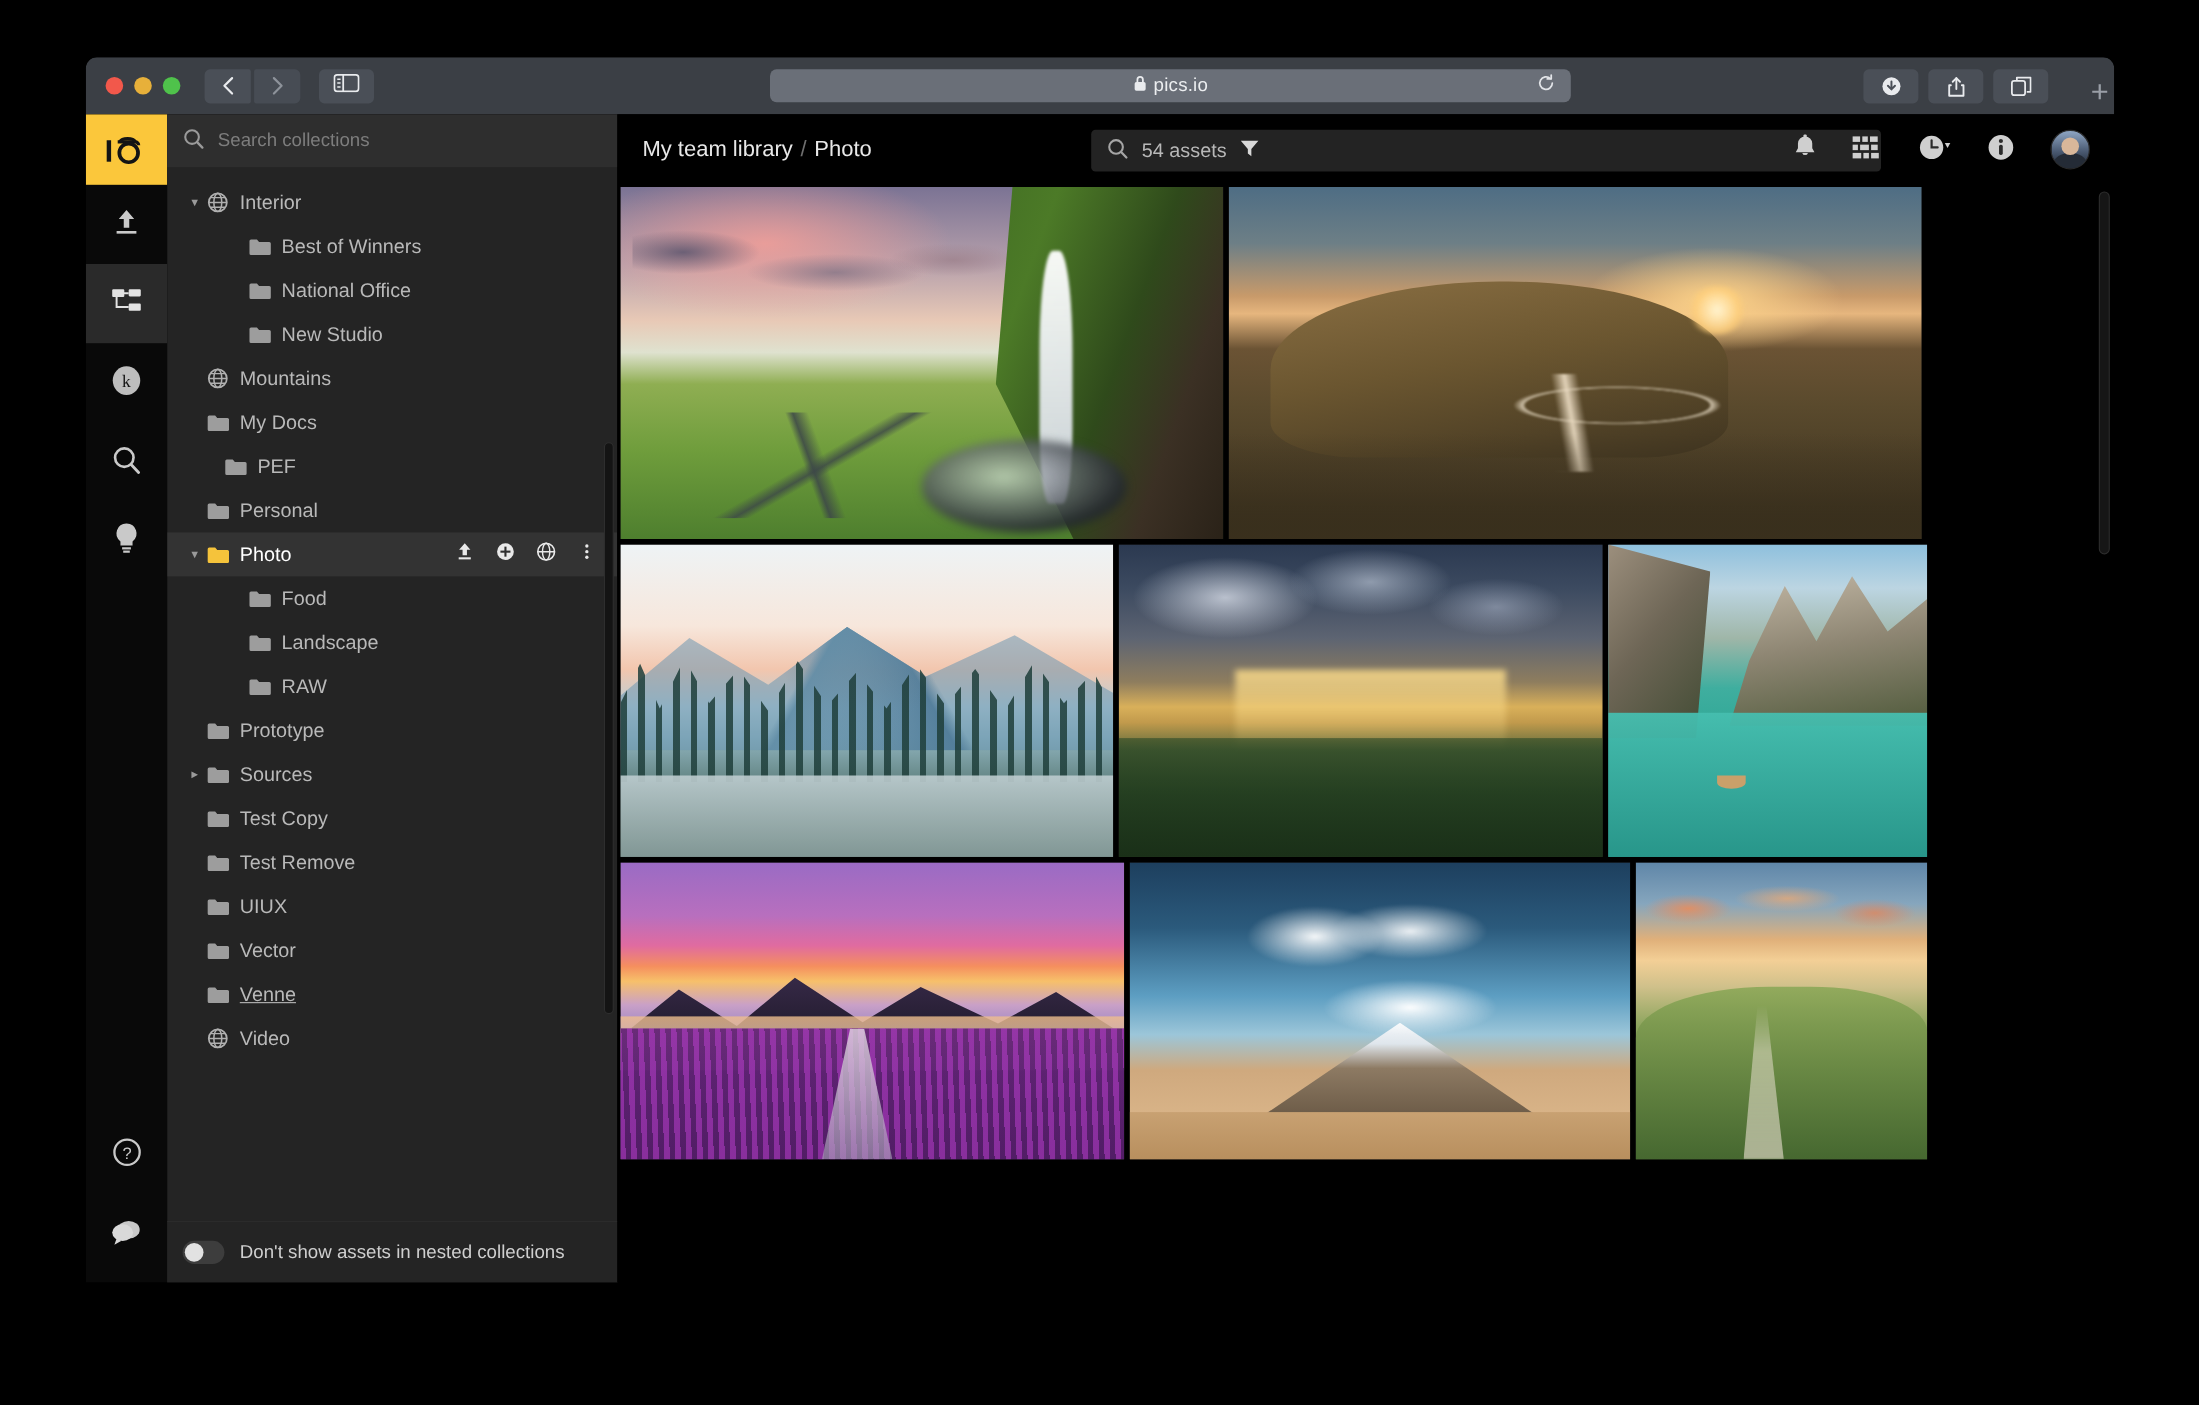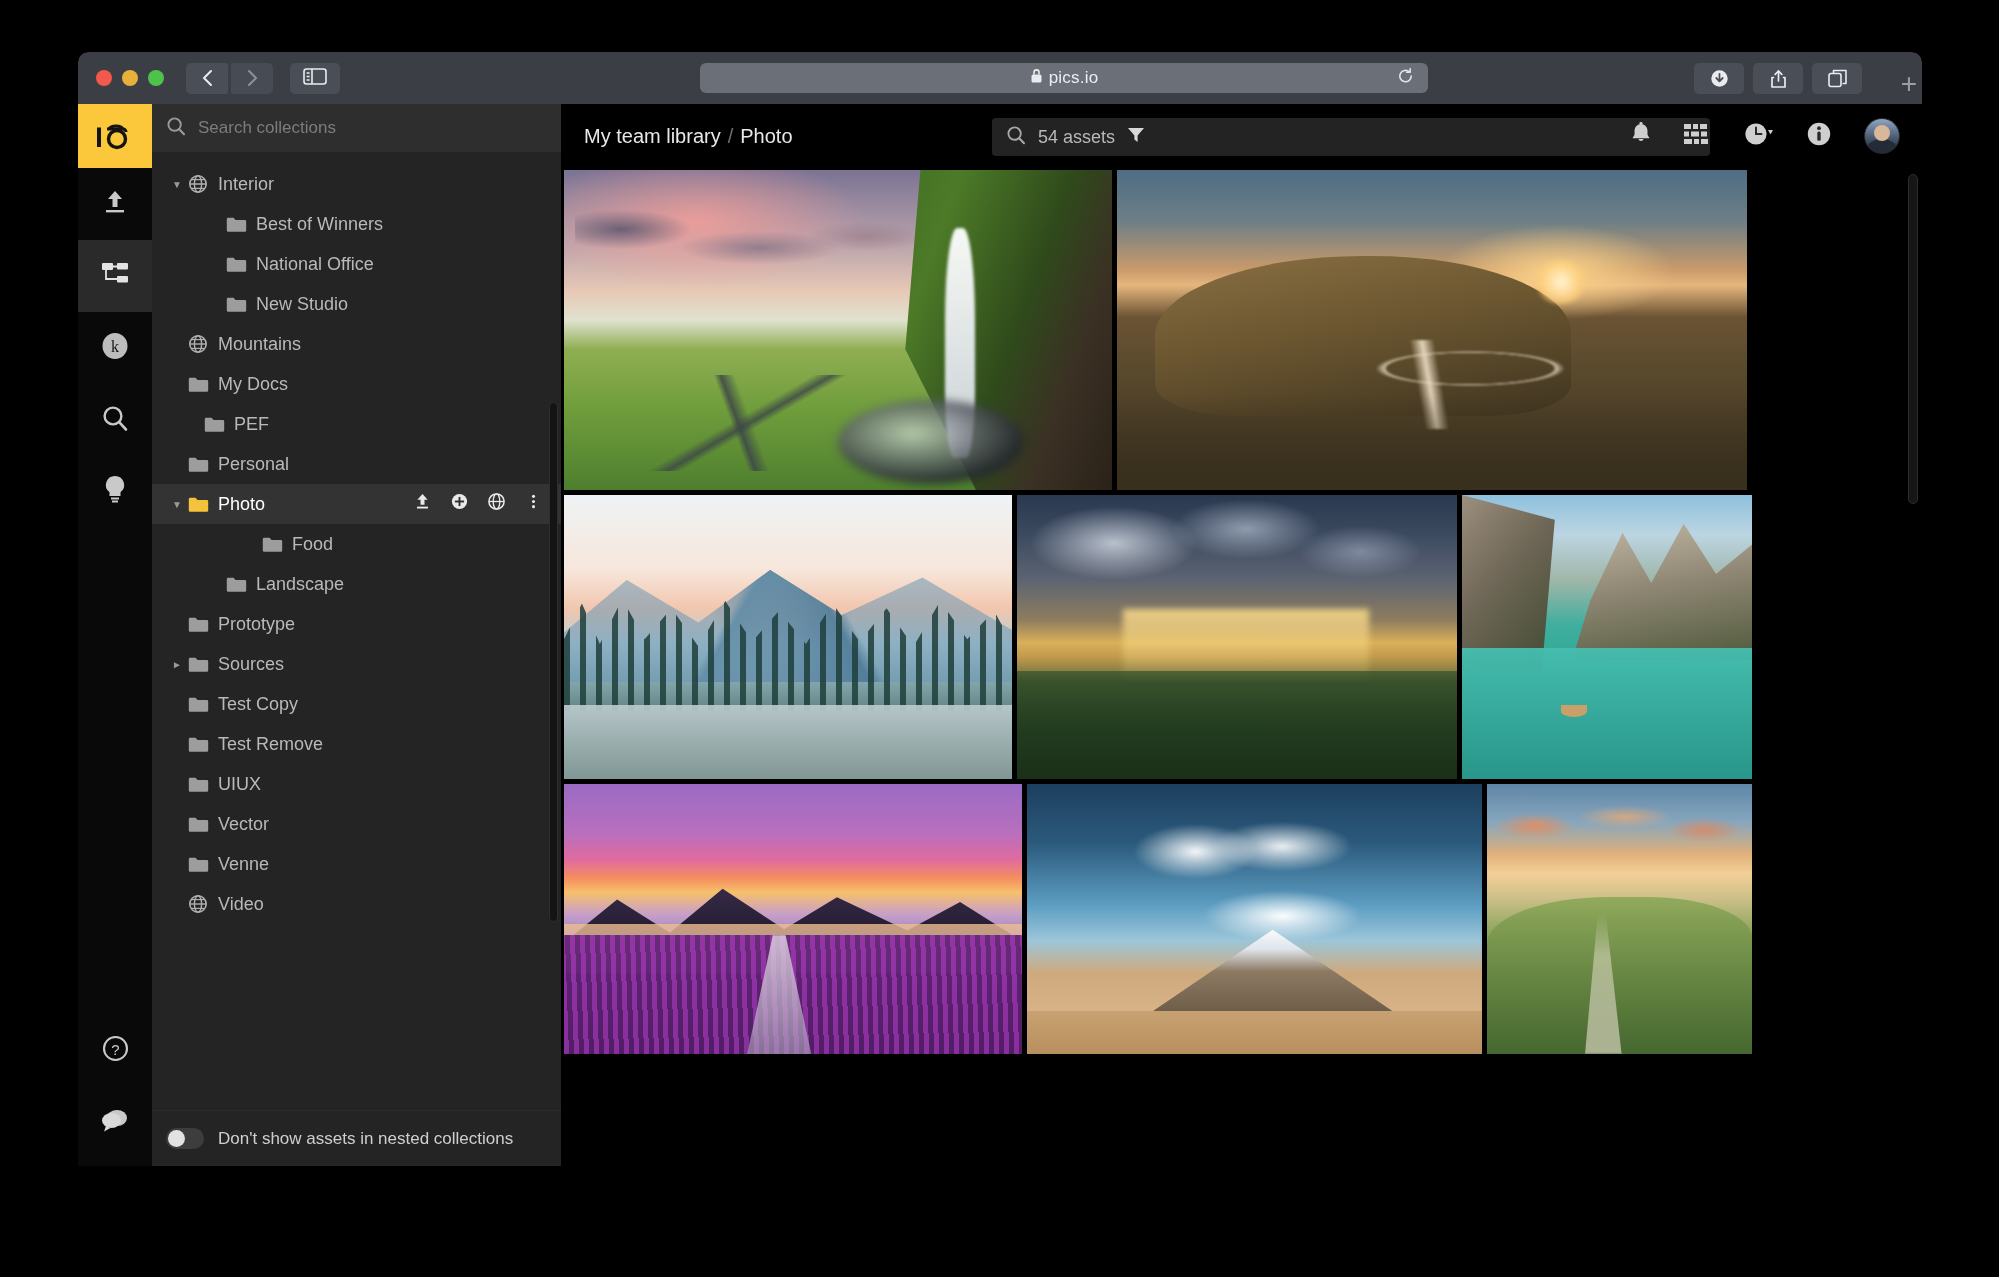--- a/index.html
+++ b/index.html
@@ -772,37 +772,46 @@
                   <ellipse cx="10" cy="10" rx="3.5" ry="8" stroke="#e9e9e9" stroke-width="1.4" fill="none"></ellipse>
                   <line x1="2" y1="10" x2="18" y2="10" stroke="#e9e9e9" stroke-width="1.4"></line>
                 </svg></span>
               <span><svg viewBox="0 0 20 20" width="19" height="19">
                   <circle cx="10" cy="4.6" r="1.6" fill="#e9e9e9"></circle>
                   <circle cx="10" cy="10" r="1.6" fill="#e9e9e9"></circle>
                   <circle cx="10" cy="15.4" r="1.6" fill="#e9e9e9"></circle>
                 </svg></span>
             </span>
           </div>
-          <div class="tree-row" style="padding-left: 52px; margin-left: 36px;">
+          <div class="tree-row" style="padding-left: 52px;">
             <span class="twisty"></span>
             <span class="ficon">
               <svg width="21" height="17" viewBox="0 0 21 17">
                 <path d="M0.8 3.2 a1.4 1.4 0 0 1 1.4-1.4 H7.6 l1.9 2.2 H18.8 a1.4 1.4 0 0 1 1.4 1.4 V14.4 a1.4 1.4 0 0 1 -1.4 1.4 H2.2 A1.4 1.4 0 0 1 0.8 14.4 z" fill="#9d9d9d"></path>
               </svg>
             </span>
             <span class="tlabel">Food</span>
           </div>
           <div class="tree-row" style="padding-left: 52px;">
             <span class="twisty"></span>
             <span class="ficon">
               <svg width="21" height="17" viewBox="0 0 21 17">
                 <path d="M0.8 3.2 a1.4 1.4 0 0 1 1.4-1.4 H7.6 l1.9 2.2 H18.8 a1.4 1.4 0 0 1 1.4 1.4 V14.4 a1.4 1.4 0 0 1 -1.4 1.4 H2.2 A1.4 1.4 0 0 1 0.8 14.4 z" fill="#9d9d9d"></path>
               </svg>
             </span>
             <span class="tlabel">Landscape</span>
+          </div>
+          <div class="tree-row" style="padding-left: 52px;">
+            <span class="twisty"></span>
+            <span class="ficon">
+              <svg width="21" height="17" viewBox="0 0 21 17">
+                <path d="M0.8 3.2 a1.4 1.4 0 0 1 1.4-1.4 H7.6 l1.9 2.2 H18.8 a1.4 1.4 0 0 1 1.4 1.4 V14.4 a1.4 1.4 0 0 1 -1.4 1.4 H2.2 A1.4 1.4 0 0 1 0.8 14.4 z" fill="#9d9d9d"></path>
+              </svg>
+            </span>
+            <span class="tlabel">RAW</span>
           </div>
           <div class="tree-row" style="padding-left: 14px;">
             <span class="twisty"></span>
             <span class="ficon">
               <svg width="21" height="17" viewBox="0 0 21 17">
                 <path d="M0.8 3.2 a1.4 1.4 0 0 1 1.4-1.4 H7.6 l1.9 2.2 H18.8 a1.4 1.4 0 0 1 1.4 1.4 V14.4 a1.4 1.4 0 0 1 -1.4 1.4 H2.2 A1.4 1.4 0 0 1 0.8 14.4 z" fill="#9d9d9d"></path>
               </svg>
             </span>
             <span class="tlabel">Prototype</span>
           </div>
@@ -844,21 +853,21 @@
           </div>
           <div class="tree-row" style="padding-left: 14px;">
             <span class="twisty"></span>
             <span class="ficon">
               <svg width="21" height="17" viewBox="0 0 21 17">
                 <path d="M0.8 3.2 a1.4 1.4 0 0 1 1.4-1.4 H7.6 l1.9 2.2 H18.8 a1.4 1.4 0 0 1 1.4 1.4 V14.4 a1.4 1.4 0 0 1 -1.4 1.4 H2.2 A1.4 1.4 0 0 1 0.8 14.4 z" fill="#9d9d9d"></path>
               </svg>
             </span>
             <span class="tlabel">Vector</span>
           </div>
-          <div class="tree-row" style="padding-left: 14px;">
+          <div class="tree-row" style="padding-left: 14px; text-decoration: underline;">
             <span class="twisty"></span>
             <span class="ficon">
               <svg width="21" height="17" viewBox="0 0 21 17">
                 <path d="M0.8 3.2 a1.4 1.4 0 0 1 1.4-1.4 H7.6 l1.9 2.2 H18.8 a1.4 1.4 0 0 1 1.4 1.4 V14.4 a1.4 1.4 0 0 1 -1.4 1.4 H2.2 A1.4 1.4 0 0 1 0.8 14.4 z" fill="#9d9d9d"></path>
               </svg>
             </span>
             <span class="tlabel">Venne</span>
           </div>
           <div class="tree-row" style="padding-left: 14px;">
             <span class="twisty"></span>

